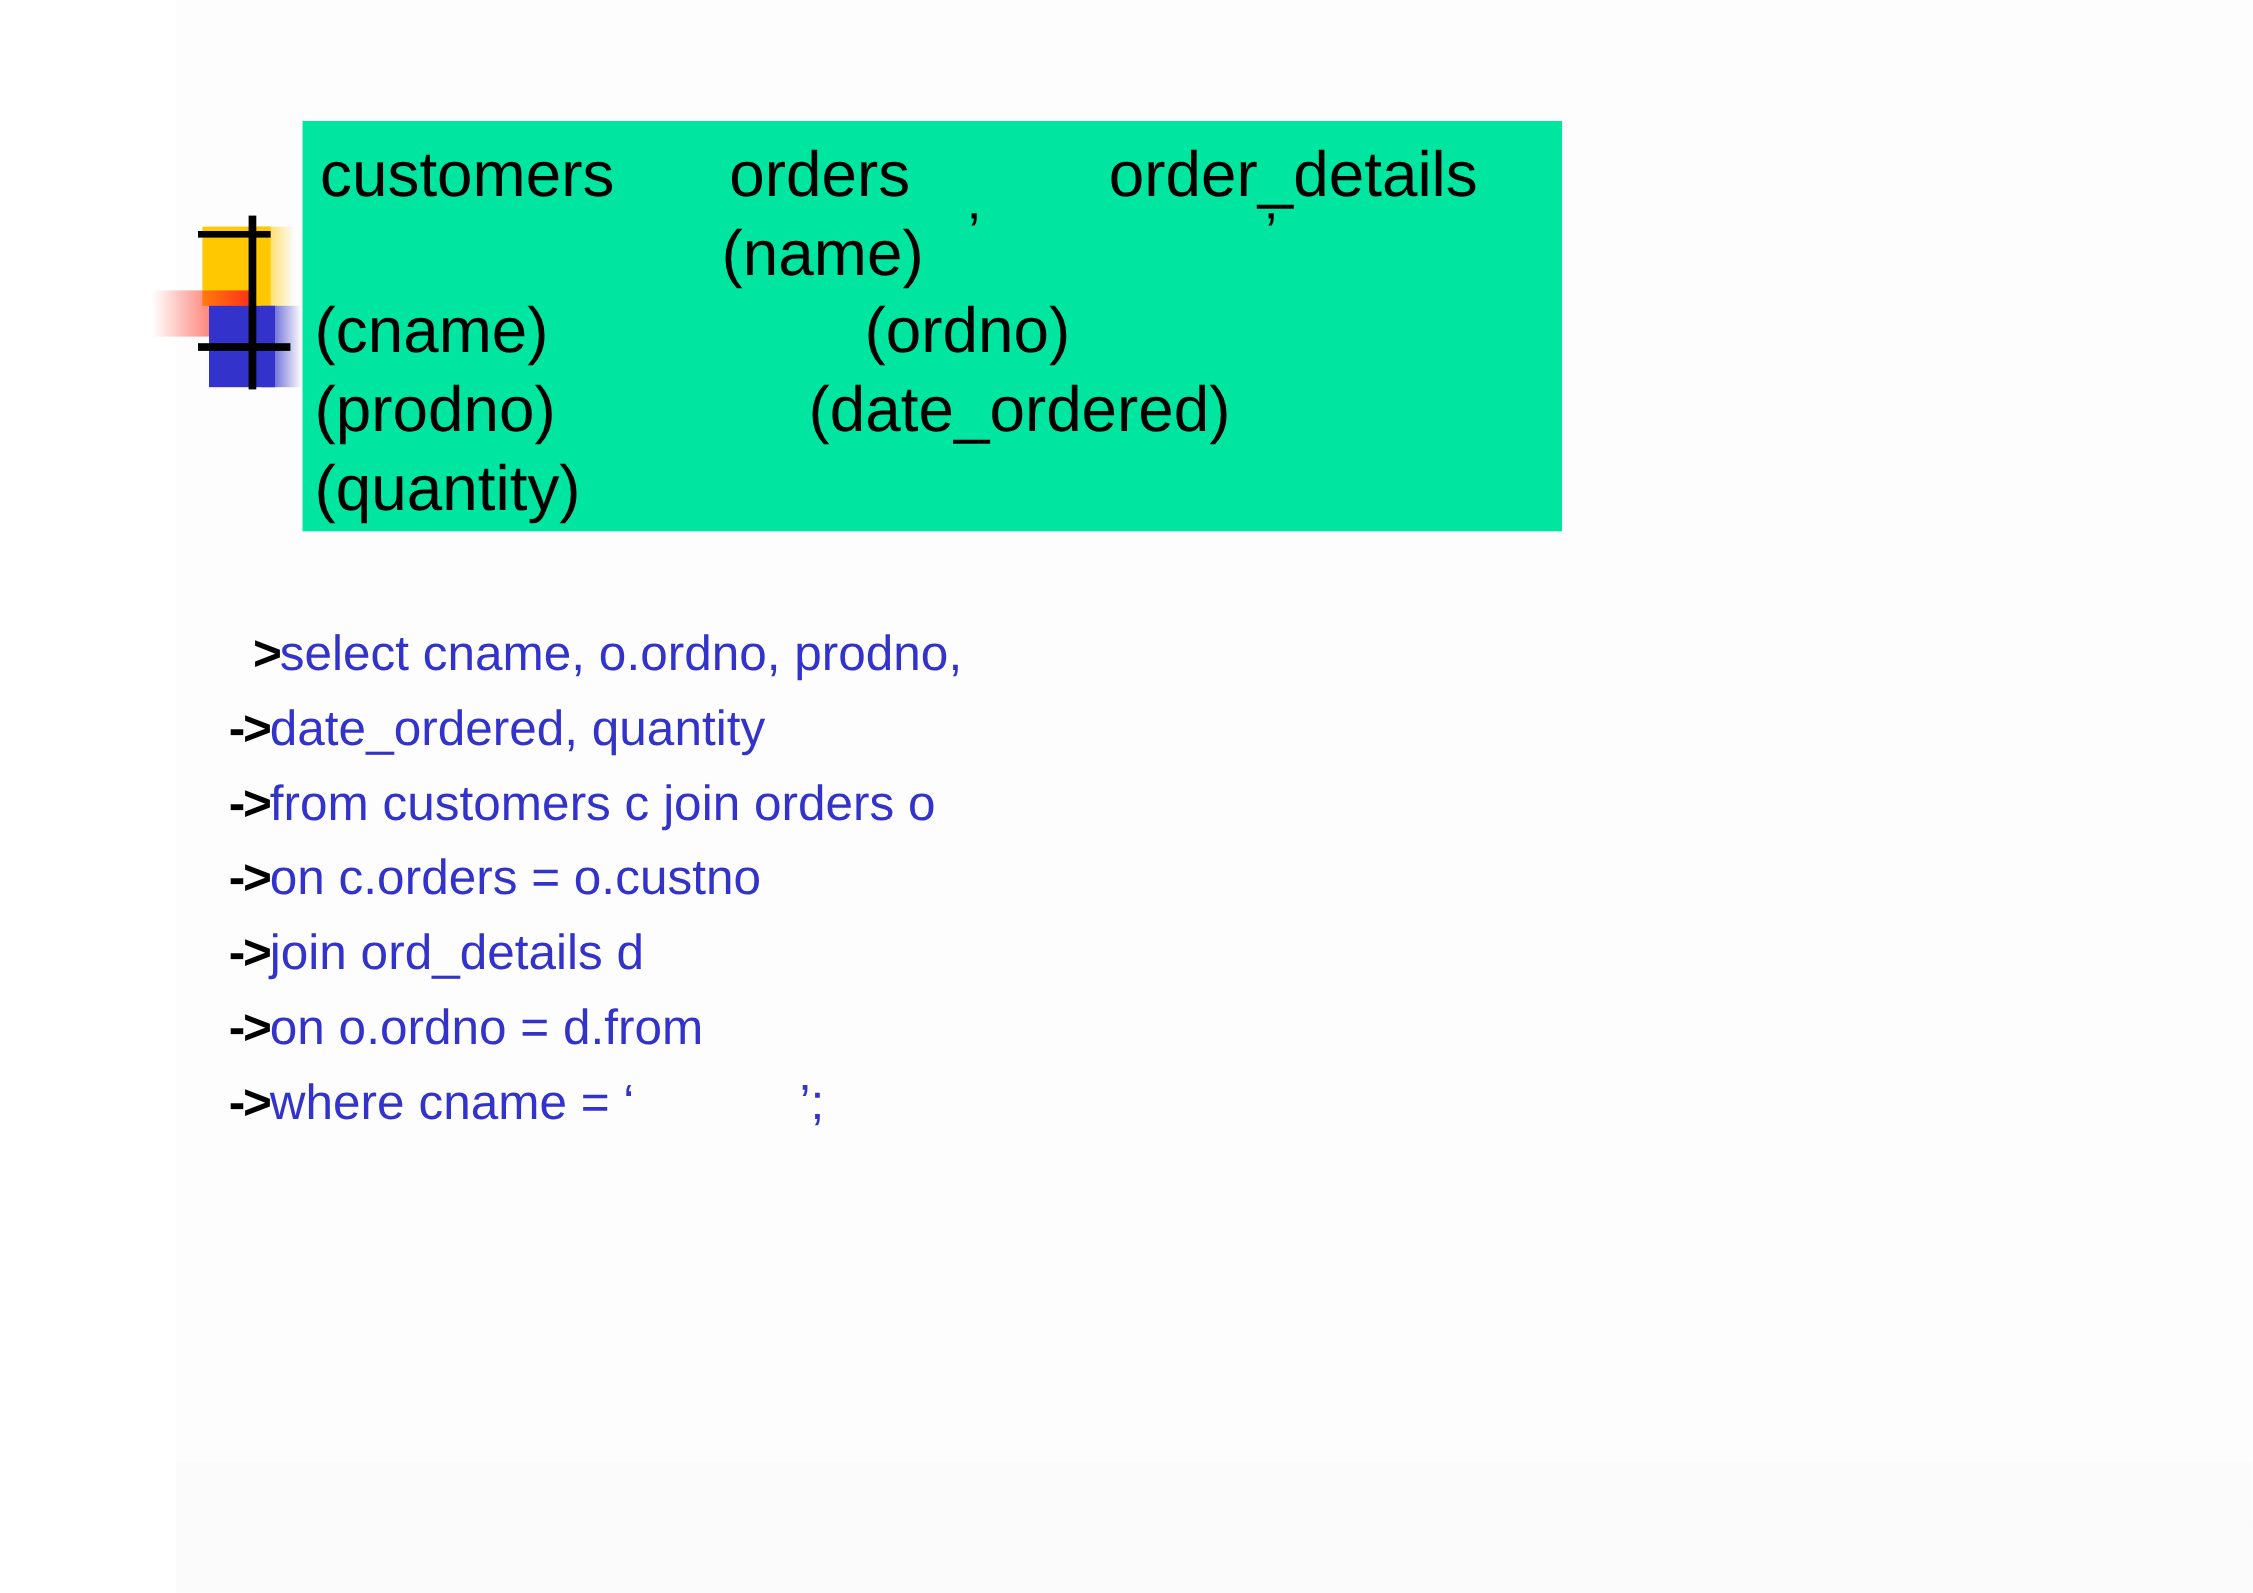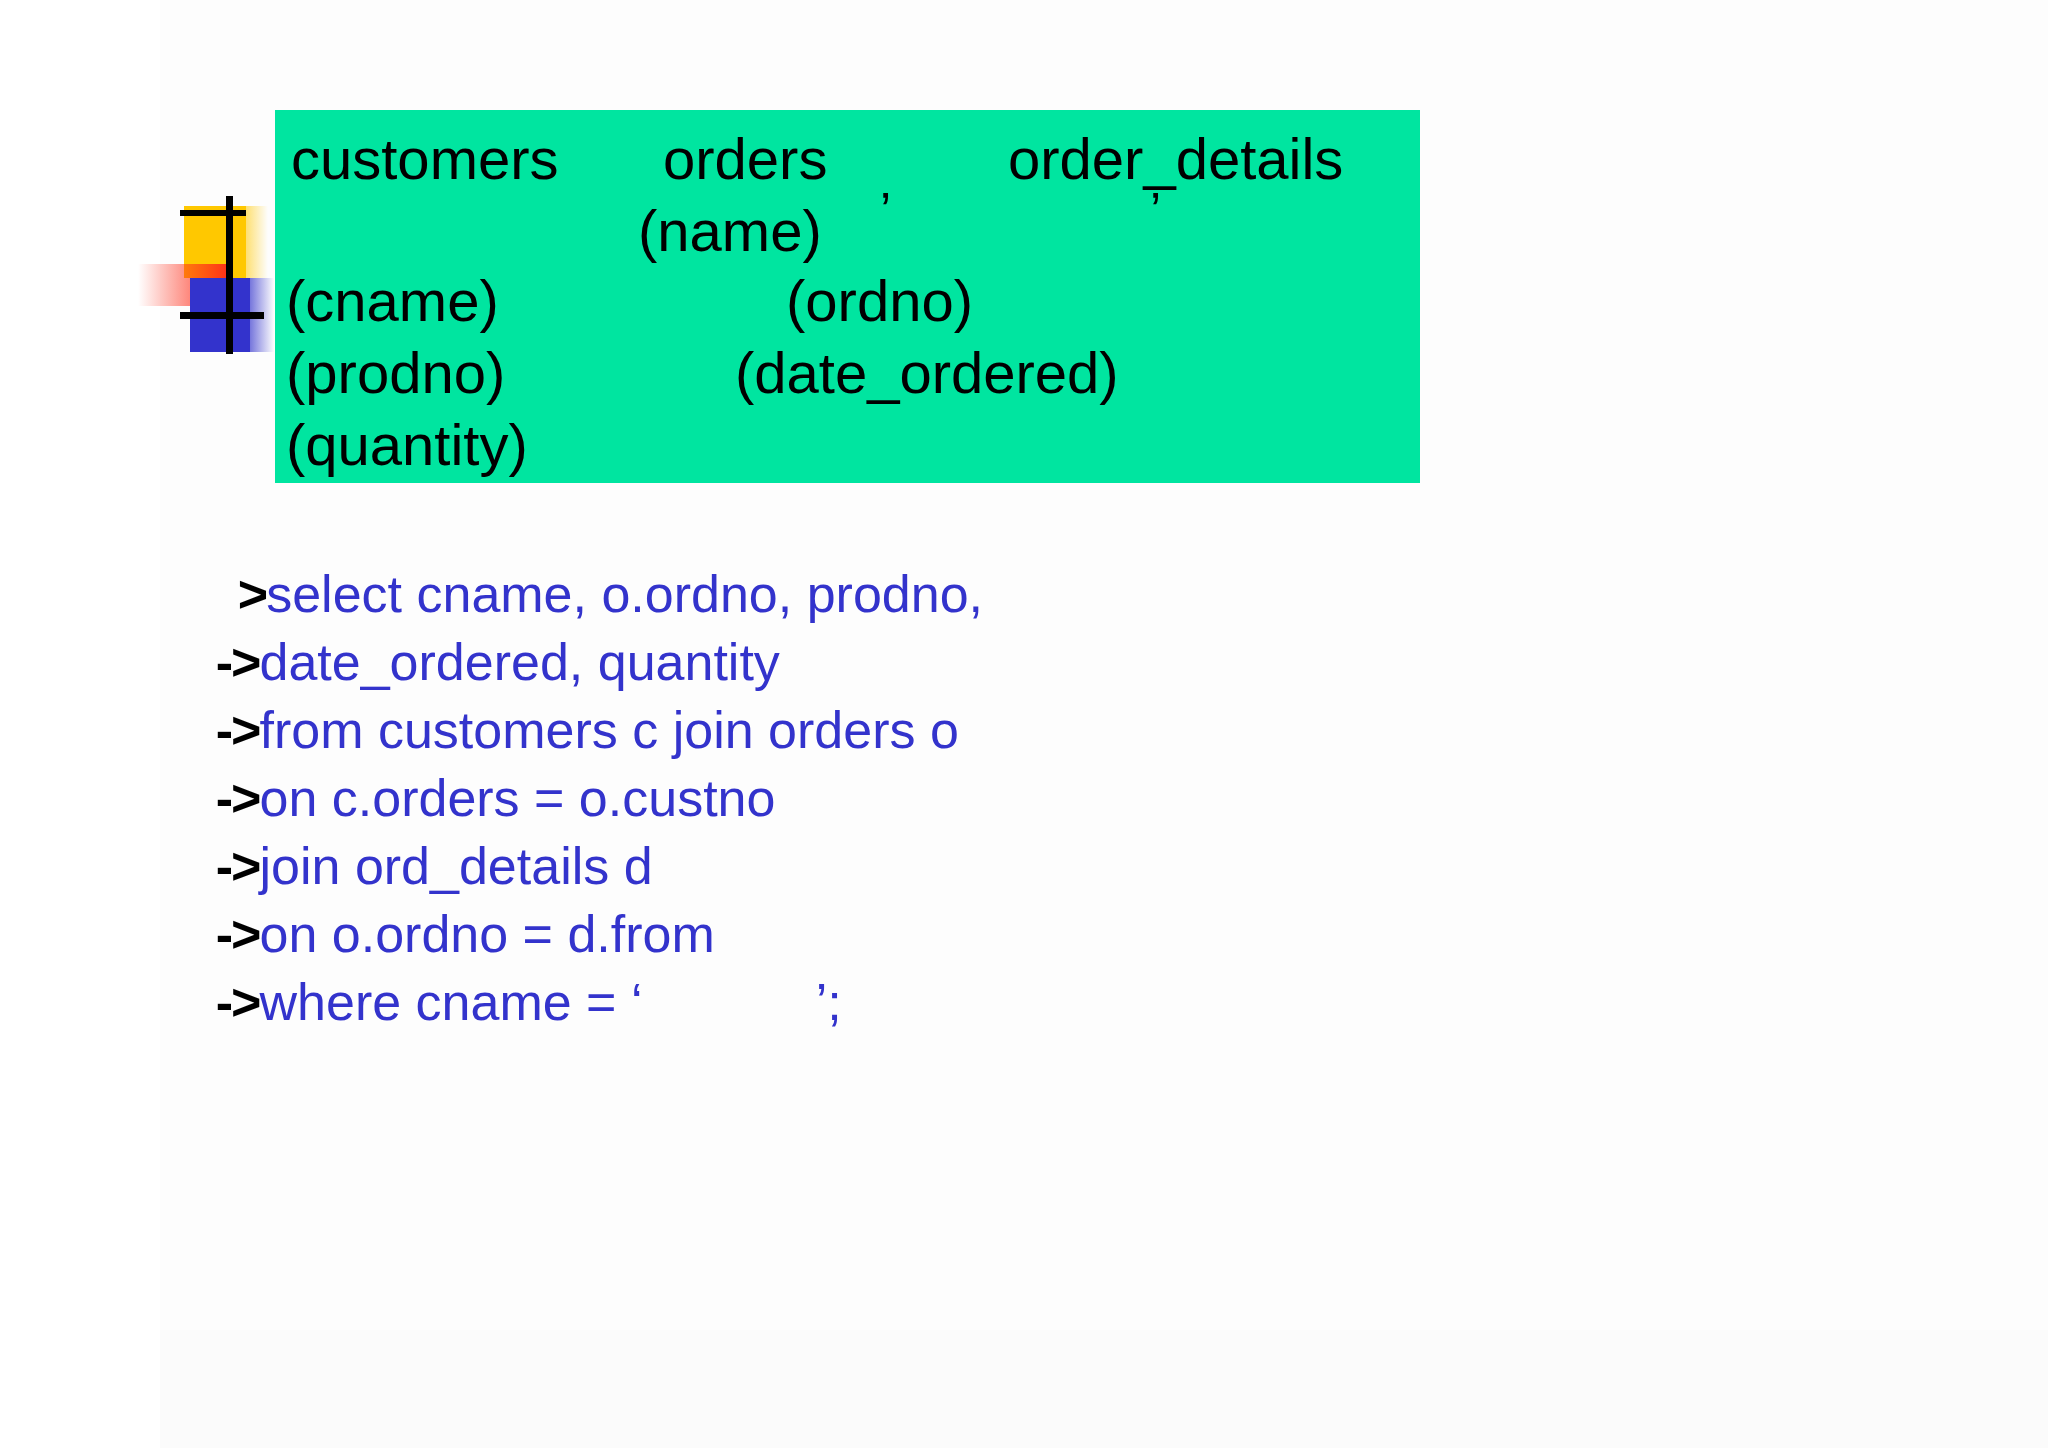--- a/index.html
+++ b/index.html
@@ -108,21 +108,21 @@
     color: #000000;
     font-size: 58px;
     line-height: 1;
     white-space: pre;
     font-family: "Liberation Sans", sans-serif;
   }
   #schema-tbl-customers { position: absolute; left: 16px;  top: 20px; }
   #schema-tbl-orders    { position: absolute; left: 388px; top: 20px; }
   #schema-tbl-orderdet  { position: absolute; left: 733px; top: 20px; }
 
-  #schema-col-name      { position: absolute; left: 363px; top: 92px; text-align: center; }
+  #schema-col-name      { position: absolute; left: 381px; top: 92px; text-align: center; }
   #schema-quote-a       { position: absolute; left: 605px; top: 76px; font-size: 50px; }
   #schema-quote-b       { position: absolute; left: 875px; top: 76px; font-size: 50px; }
 
   #schema-col-cname     { position: absolute; left: 11px;  top: 162px; }
   #schema-col-ordno     { position: absolute; left: 511px; top: 162px; }
 
   #schema-col-prodno    { position: absolute; left: 11px;  top: 234px; }
   #schema-col-dateord   { position: absolute; left: 460px; top: 234px; }
 
   #schema-col-quantity  { position: absolute; left: 11px;  top: 306px; }
@@ -132,21 +132,21 @@
     position: absolute;
     left: 158px;
     top: 492px;
     width: 1400px;
     z-index: 3;
   }
   .sql-line {
     position: relative;
     height: 68px;
     white-space: pre;
-    font-size: 52px;
+    font-size: 45px;
     line-height: 68px;
     font-family: "Liberation Sans", sans-serif;
   }
   .sql-prompt {
     color: #000000;
     font-weight: bold;
     letter-spacing: -2px;
   }
   .sql-text {
     color: #3333CC;

